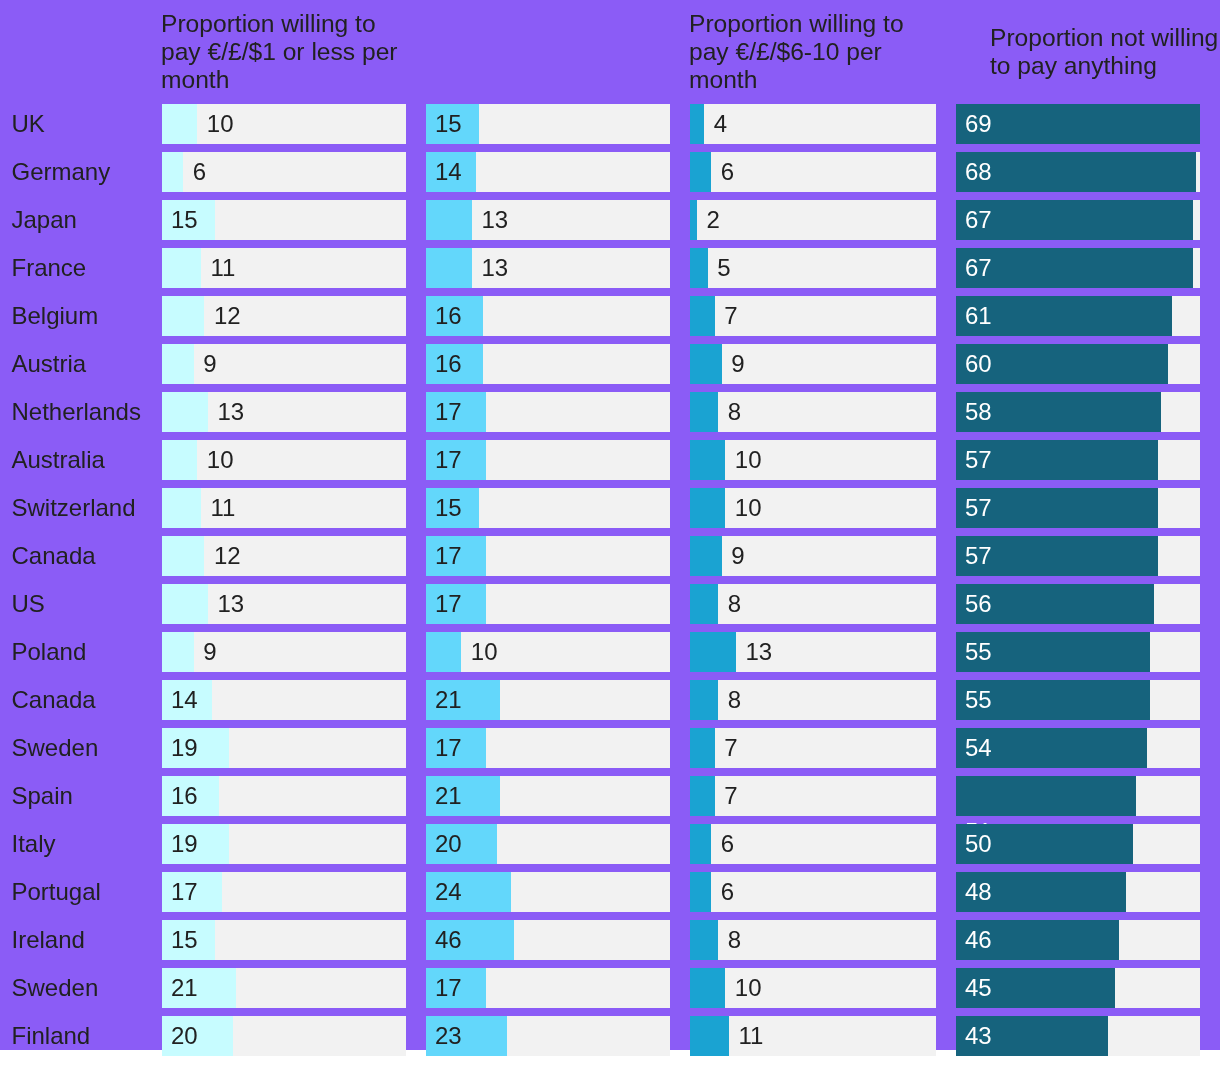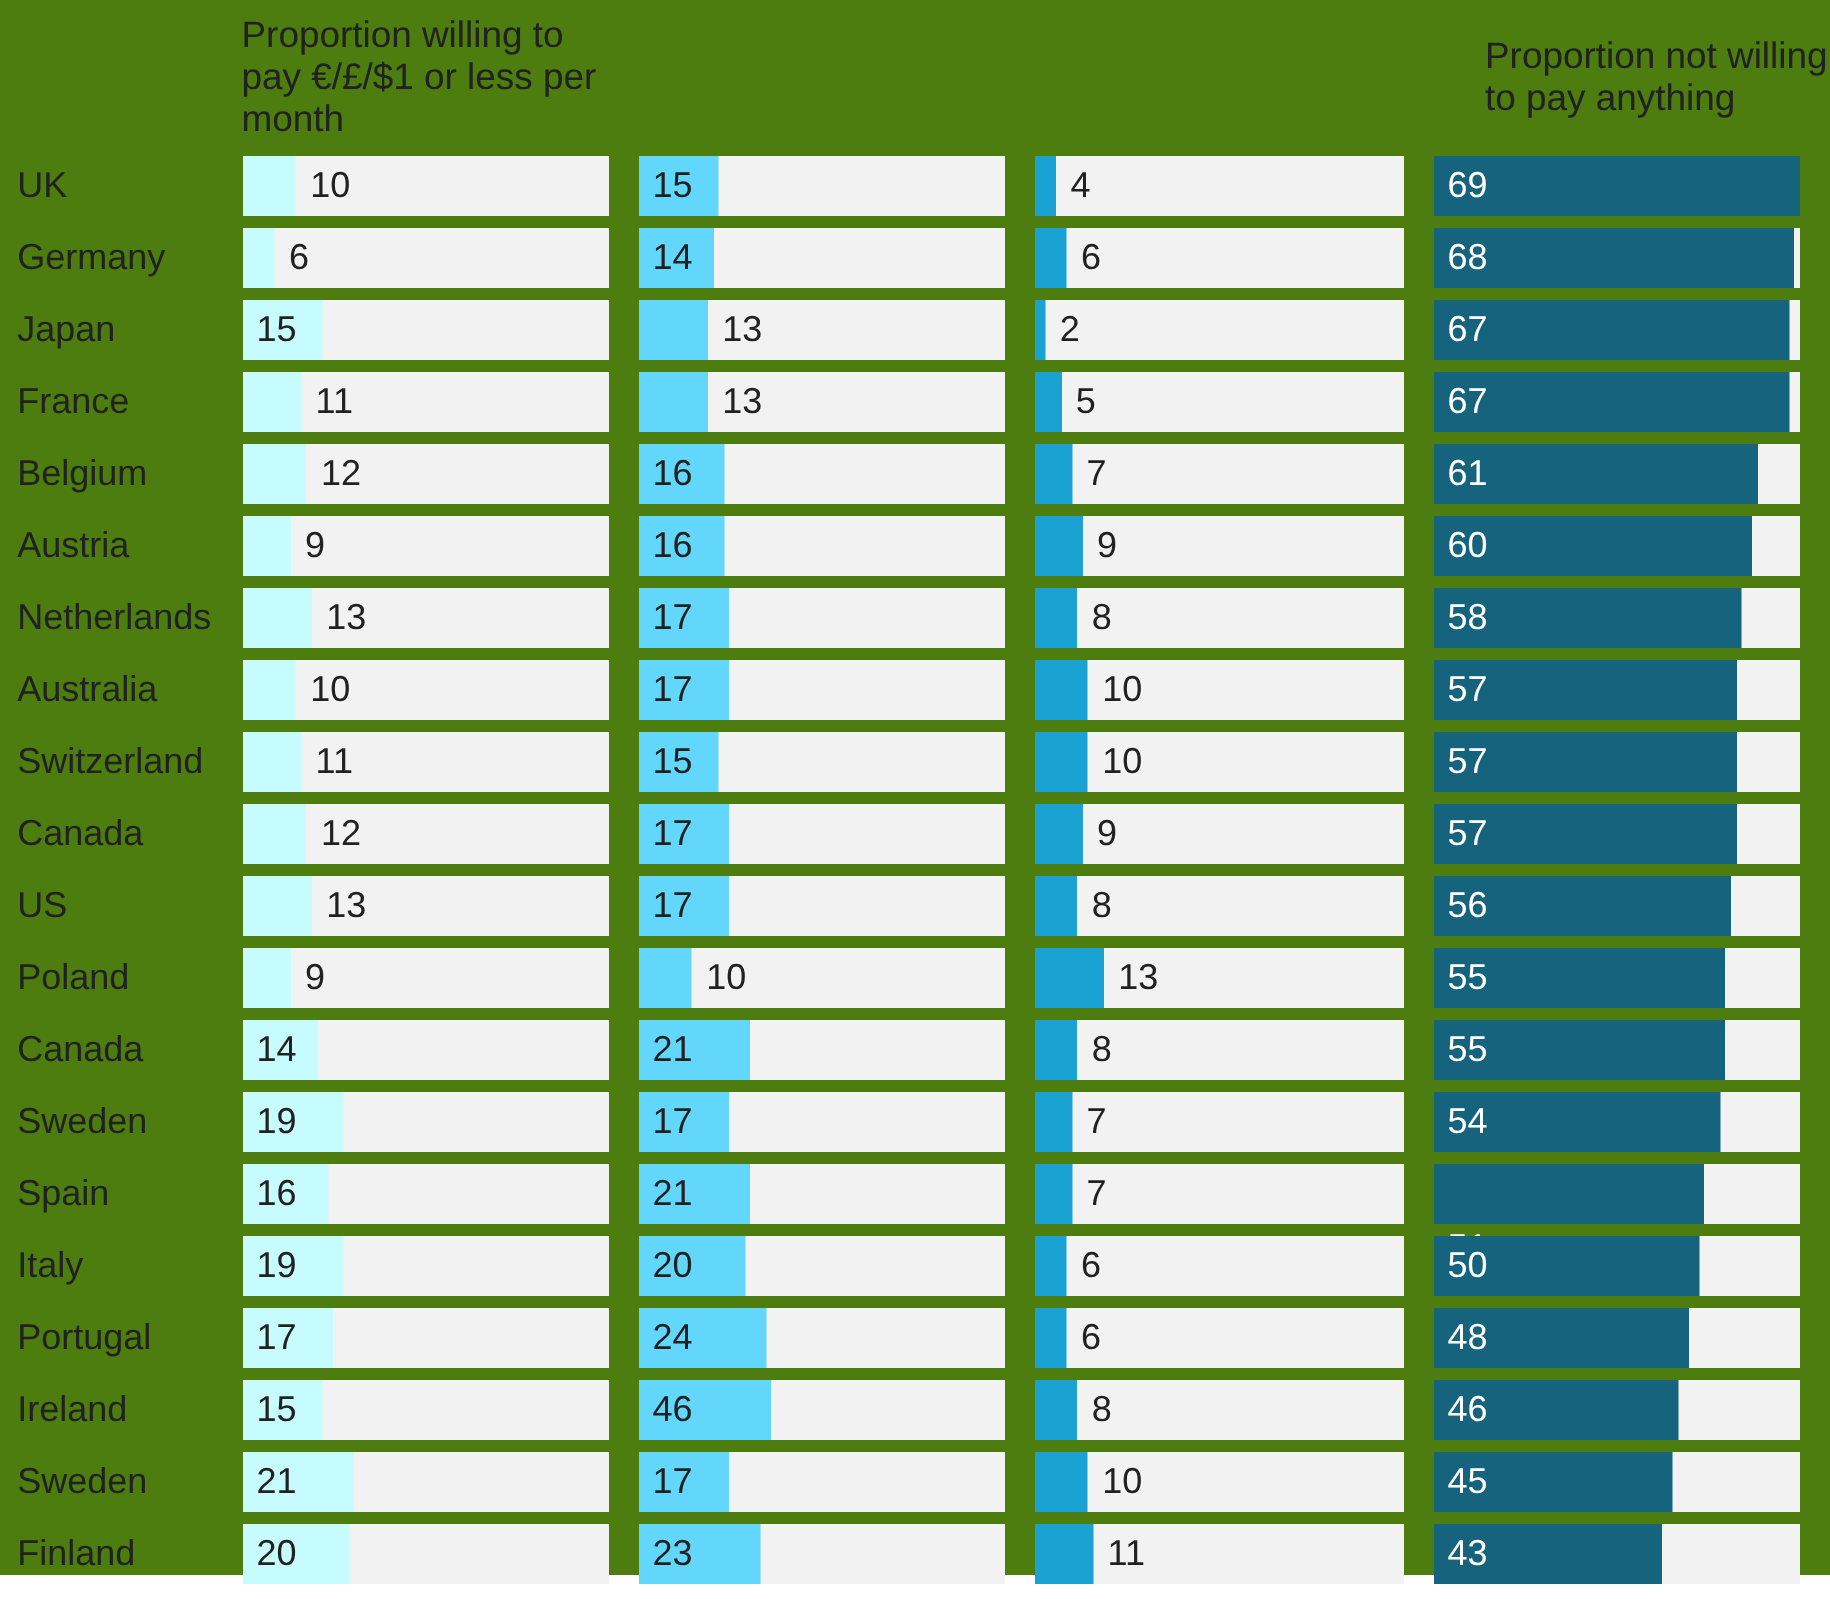--- a/index.html
+++ b/index.html
@@ -1,37 +1,38 @@
 <!DOCTYPE html>
 <html><head>
 <meta charset="utf-8">
 <title>Proportion willing to pay for online news, by country</title>
 <style>
   html,body{margin:0;padding:0;background:#ffffff;}
   body{width:1220px;height:1066px;overflow:hidden;
        font-family:"Liberation Sans",sans-serif;
        -webkit-font-smoothing:antialiased;}
-  #chart{position:relative;width:1220px;height:1050px;background:#4d7c0f;}
+  #chart{position:relative;width:1220px;height:1050px;background:#8b5cf6;}
   #headers,#body{position:absolute;left:0;top:0;width:1220px;height:1066px;}
   .col-header{position:absolute;font-size:24.6px;line-height:28px;color:#212121;
                transform:translateZ(0);}
   .row-label{position:absolute;left:11.5px;font-size:24px;line-height:28px;
               color:#212121;white-space:nowrap;transform:translateZ(0);}
   .bar-track{position:absolute;height:40px;background:#f2f2f2;}
   .bar-fill{position:absolute;height:40px;}
   .bar-value{position:absolute;font-size:24px;line-height:28px;white-space:nowrap;
               transform:translateZ(0);}
 </style>
 </head>
 <body>
 
 <div id="chart">
 
   <div id="headers">
     <div class="col-header" style="left:161px;top:10px;width:244px">Proportion willing to pay €/£/$1 or less per month</div>
+    <div class="col-header" style="left:689px;top:10px;width:246px">Proportion willing to pay €/£/$6-10 per month</div>
     <div class="col-header" style="left:990px;top:24px;width:244px">Proportion not willing to pay anything</div>
   </div>
 
   <div id="body">
     <div class="chart-row">
       <div class="row-label" style="top:109.5px">UK</div>
       <div class="bar-track" style="left:162px;top:104px;width:244px"></div>
       <div class="bar-fill" style="left:162px;top:104px;width:35.36px;background:#c7fcff"></div>
       <div class="bar-value" style="left:206.86px;top:109.5px;color:#212121">10</div>
       <div class="bar-track" style="left:426px;top:104px;width:244px"></div>

